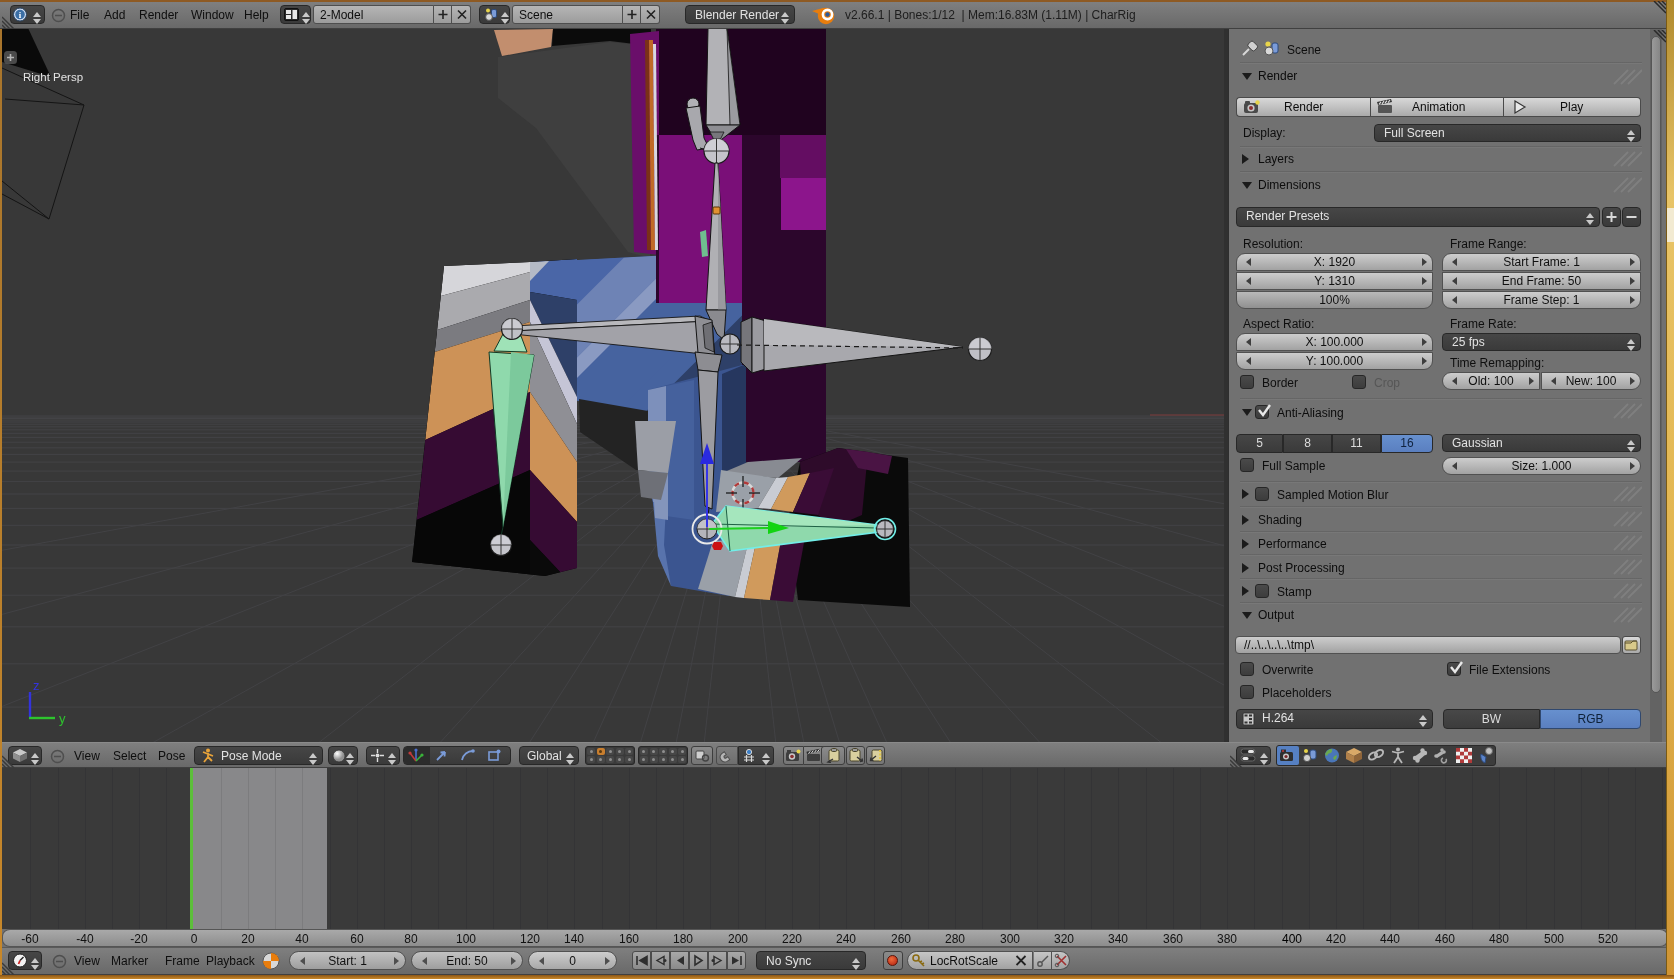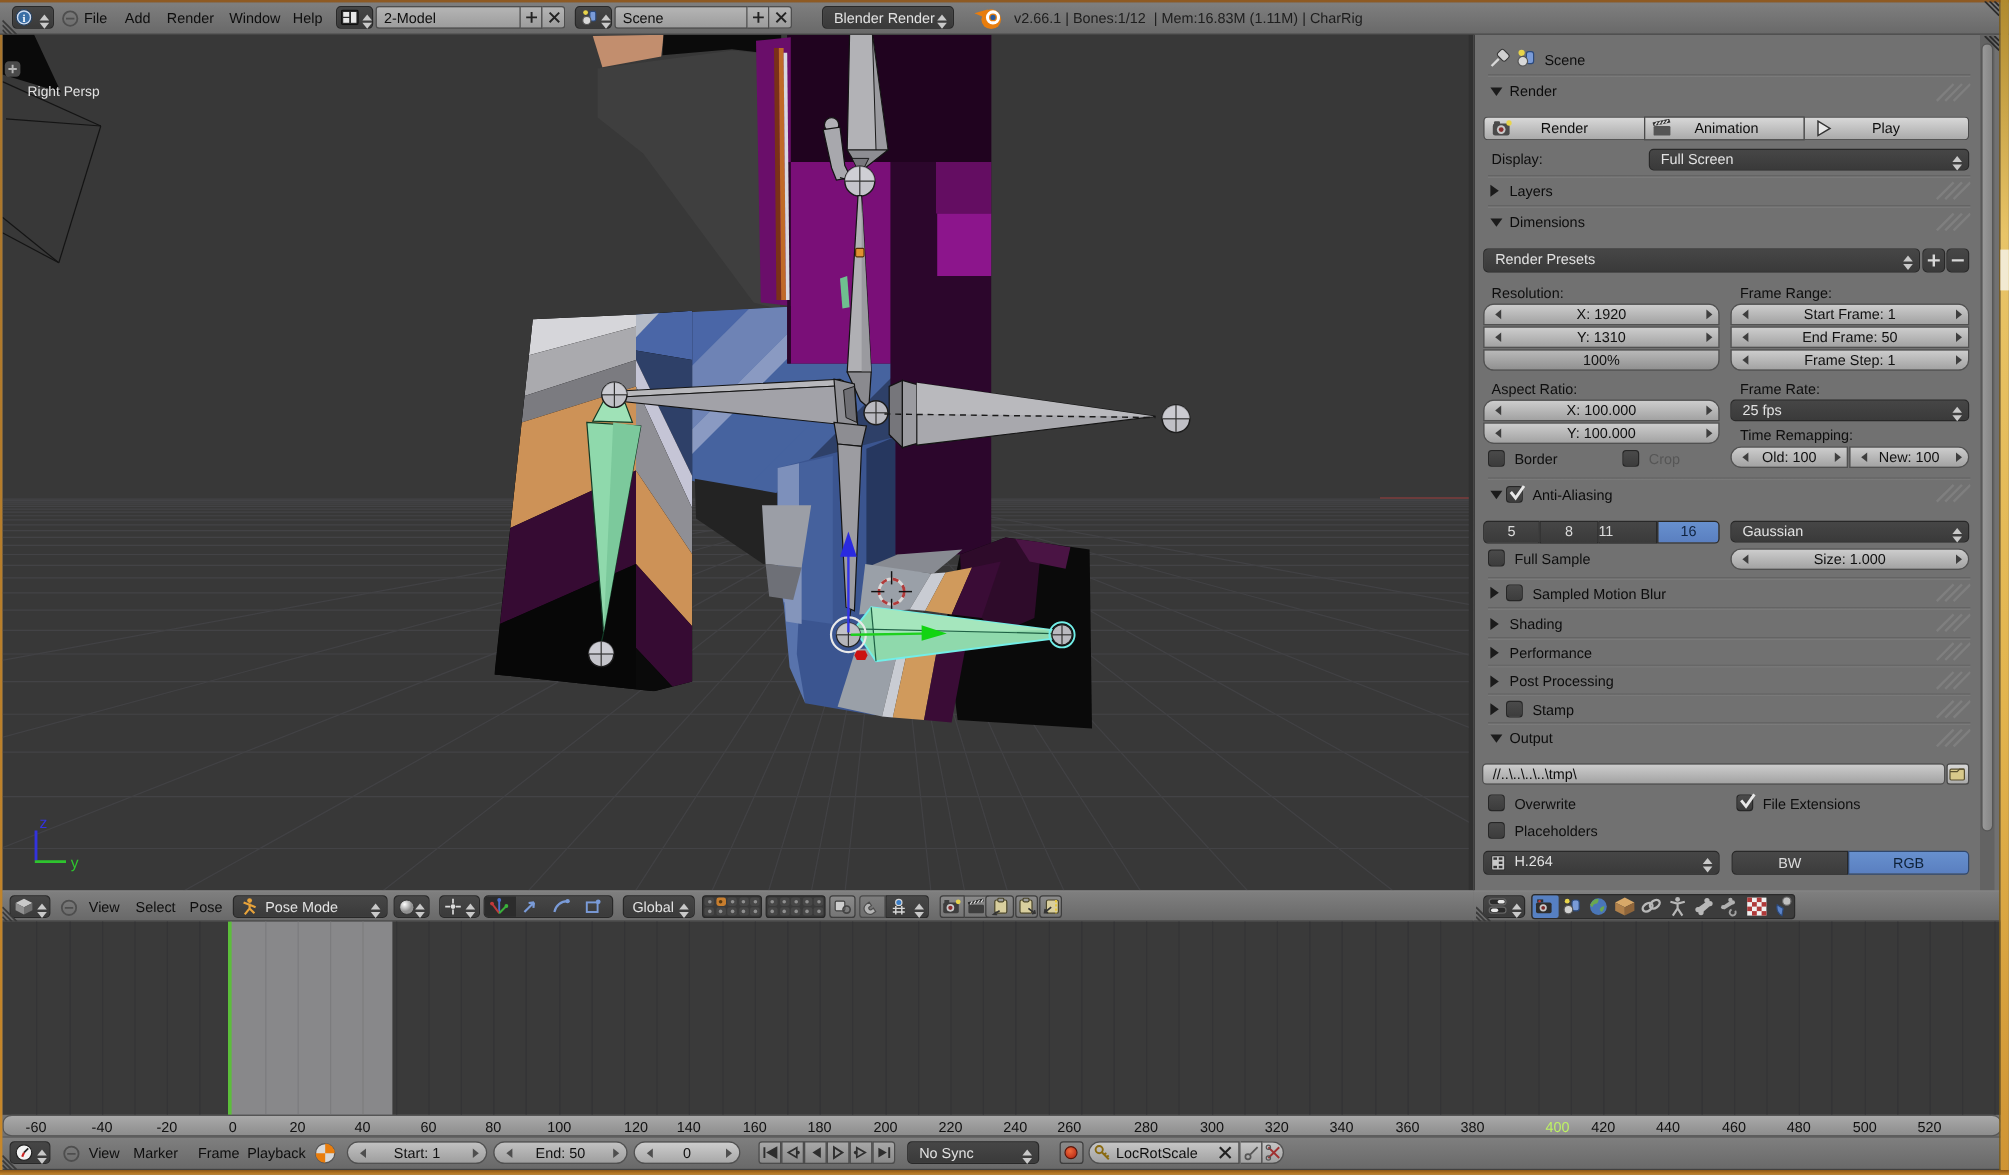--- a/index.html
+++ b/index.html
@@ -610,21 +610,21 @@
 <div class="chk" style="left:1255px;top:405px;"></div>
 <svg class="abs" style="left:1255px;top:402px;" width="18" height="18">
     <path d="M4,8 l4,5 l7,-10" stroke="#e8e8e8" stroke-width="2.4" fill="none"></path>
   </svg>
 <div class="ptit" style="left:1277px;top:406px;">Anti-Aliasing</div>
 <div class="abs" style="left:1236px;top:434px;width:47px;height:19px;background:linear-gradient(#464646,#3a3a3a);border:1px solid #282828;border-radius:4px 0 0 4px;"></div>
 <div class="abs" style="left:1236px;top:436px;width:47px;text-align:center;font-size:12px;color:#dcdcdc;">5</div>
 <div class="abs" style="left:1283px;top:434px;width:49px;height:19px;background:linear-gradient(#464646,#3a3a3a);border:1px solid #282828;border-radius:0;"></div>
 <div class="abs" style="left:1283px;top:436px;width:49px;text-align:center;font-size:12px;color:#dcdcdc;">8</div>
 <div class="abs" style="left:1332px;top:434px;width:49px;height:19px;background:linear-gradient(#464646,#3a3a3a);border:1px solid #282828;border-radius:0;"></div>
-<div class="abs" style="left:1332px;top:436px;width:49px;text-align:left;font-size:12px;color:#dcdcdc;">11</div>
+<div class="abs" style="left:1332px;top:436px;width:49px;text-align:center;font-size:12px;color:#dcdcdc;">11</div>
 <div class="abs" style="left:1381px;top:434px;width:52px;height:19px;background:linear-gradient(#6790ce,#5a7fc0);border:1px solid #282828;border-radius:0 4px 4px 0;"></div>
 <div class="abs" style="left:1381px;top:436px;width:52px;text-align:center;font-size:12px;color:#10233f;">16</div>
 <div class="dark" style="left:1442px;top:434px;width:199px;height:18px;"></div>
 <div class="wtxt" style="left:1452px;top:436px;font-size:12px;">Gaussian</div>
 <div class="abs" style="left:1627px;top:436px;width:0;height:0;border:4px solid transparent;border-bottom:5px solid #c9c9c9;"></div>
 <div class="abs" style="left:1627px;top:447px;width:0;height:0;border:4px solid transparent;border-top:5px solid #c9c9c9;"></div>
 <div class="chk" style="left:1240px;top:458px;"></div>
 <div class="txt" style="left:1262px;top:459px;">Full Sample</div>
 <div class="abs" style="left:1442px;top:457px;width:199px;height:18px;background:linear-gradient(#cdcdcd,#a2a2a2);border:1px solid #515151;border-radius:9px;"></div>
 <div class="abs" style="left:1442px;top:459px;width:199px;text-align:center;font-size:12px;color:#101010;">Size: 1.000</div>
@@ -892,28 +892,28 @@
 <div class="abs" style="left:337px;top:932px;width:40px;text-align:center;font-size:12px;color:#111;">60</div>
 <div class="abs" style="left:391px;top:932px;width:40px;text-align:center;font-size:12px;color:#111;">80</div>
 <div class="abs" style="left:446px;top:932px;width:40px;text-align:center;font-size:12px;color:#111;">100</div>
 <div class="abs" style="left:500px;top:932px;width:40px;text-align:right;font-size:12px;color:#111;">120</div>
 <div class="abs" style="left:554px;top:932px;width:40px;text-align:center;font-size:12px;color:#111;">140</div>
 <div class="abs" style="left:609px;top:932px;width:40px;text-align:center;font-size:12px;color:#111;">160</div>
 <div class="abs" style="left:663px;top:932px;width:40px;text-align:center;font-size:12px;color:#111;">180</div>
 <div class="abs" style="left:718px;top:932px;width:40px;text-align:center;font-size:12px;color:#111;">200</div>
 <div class="abs" style="left:772px;top:932px;width:40px;text-align:center;font-size:12px;color:#111;">220</div>
 <div class="abs" style="left:826px;top:932px;width:40px;text-align:center;font-size:12px;color:#111;">240</div>
-<div class="abs" style="left:881px;top:932px;width:40px;text-align:left;font-size:12px;color:#111;">260</div>
+<div class="abs" style="left:881px;top:932px;width:40px;text-align:center;font-size:12px;color:#111;">260</div>
 <div class="abs" style="left:935px;top:932px;width:40px;text-align:center;font-size:12px;color:#111;">280</div>
 <div class="abs" style="left:990px;top:932px;width:40px;text-align:center;font-size:12px;color:#111;">300</div>
 <div class="abs" style="left:1044px;top:932px;width:40px;text-align:center;font-size:12px;color:#111;">320</div>
 <div class="abs" style="left:1098px;top:932px;width:40px;text-align:center;font-size:12px;color:#111;">340</div>
 <div class="abs" style="left:1153px;top:932px;width:40px;text-align:center;font-size:12px;color:#111;">360</div>
 <div class="abs" style="left:1207px;top:932px;width:40px;text-align:center;font-size:12px;color:#111;">380</div>
-<div class="abs" style="left:1288px;top:932px;width:40px;text-align:left;font-size:12px;color:#bef264;">400</div>
+<div class="abs" style="left:1262px;top:932px;width:40px;text-align:right;font-size:12px;color:#000000;">400</div>
 <div class="abs" style="left:1316px;top:932px;width:40px;text-align:center;font-size:12px;color:#111;">420</div>
 <div class="abs" style="left:1370px;top:932px;width:40px;text-align:center;font-size:12px;color:#111;">440</div>
 <div class="abs" style="left:1425px;top:932px;width:40px;text-align:center;font-size:12px;color:#111;">460</div>
 <div class="abs" style="left:1479px;top:932px;width:40px;text-align:center;font-size:12px;color:#111;">480</div>
 <div class="abs" style="left:1534px;top:932px;width:40px;text-align:center;font-size:12px;color:#111;">500</div>
 <div class="abs" style="left:1588px;top:932px;width:40px;text-align:center;font-size:12px;color:#111;">520</div>
 <div class="hdr" style="left:2px;top:947px;width:1666px;height:28px;border-top:1px solid #5a5a5a;"></div>
 <div id="tlhdr">
 <div class="dark" style="left:8px;top:951px;width:34px;height:19px;"></div>
 <svg class="abs" style="left:12px;top:953px;" width="16" height="15" viewBox="0 0 16 15">

